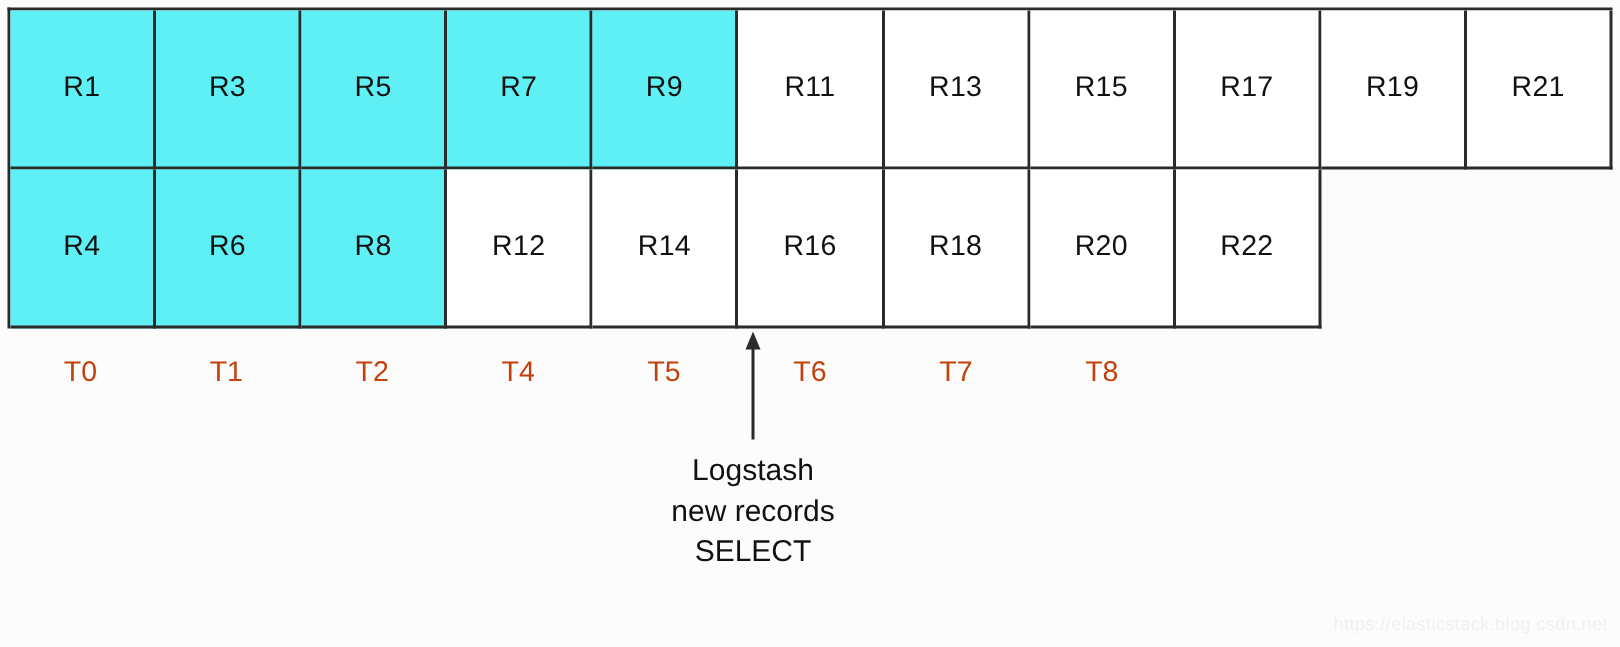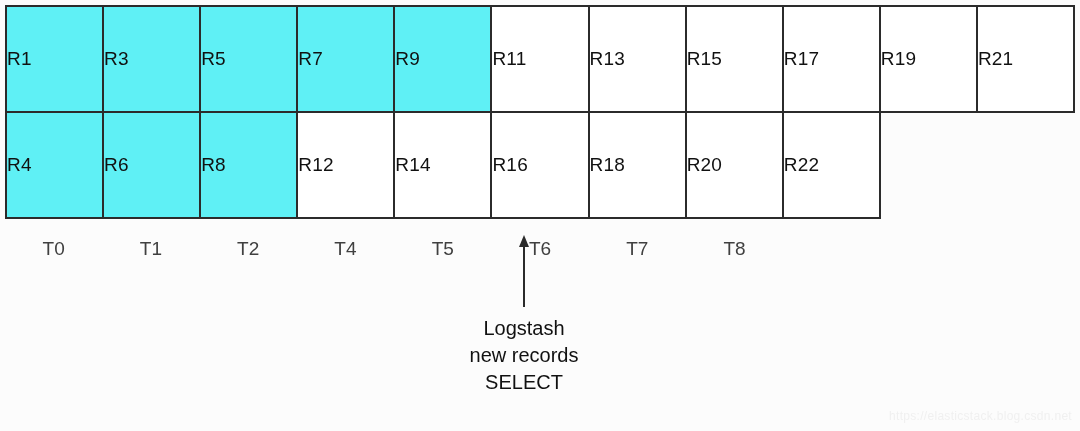--- a/index.html
+++ b/index.html
@@ -40,20 +40,21 @@
     box-sizing: border-box;
   }
 
   .record-cell {
     position: relative;
     border-right: 2px solid #2b2b2b;
     border-bottom: 2px solid #2b2b2b;
     box-sizing: border-box;
     display: flex;
     align-items: center;
+    justify-content: center;
     background: #ffffff;
     font-size: 19px;
     letter-spacing: 0.2px;
     color: #111111;
     user-select: none;
   }
 
   .record-cell.processed {
     background: #5ff0f5;
   }
@@ -67,32 +68,31 @@
     height: 40px;
     display: grid;
     grid-template-columns: repeat(11, 1fr);
   }
 
   .time-label {
     display: flex;
     align-items: center;
     justify-content: center;
     font-size: 19px;
-    color: #404040;
+    color: #c2410c;
     user-select: none;
   }
 
   
   .marker {
     position: absolute;
-    left: 458px;
+    left: 436px;
     top: 219px;
     width: 132px;
     height: 180px;
-    margin-top: 14px;
   }
 
   .marker-arrow-svg {
     position: absolute;
     left: 0;
     top: 0;
     display: block;
   }
 
   .marker-caption {

